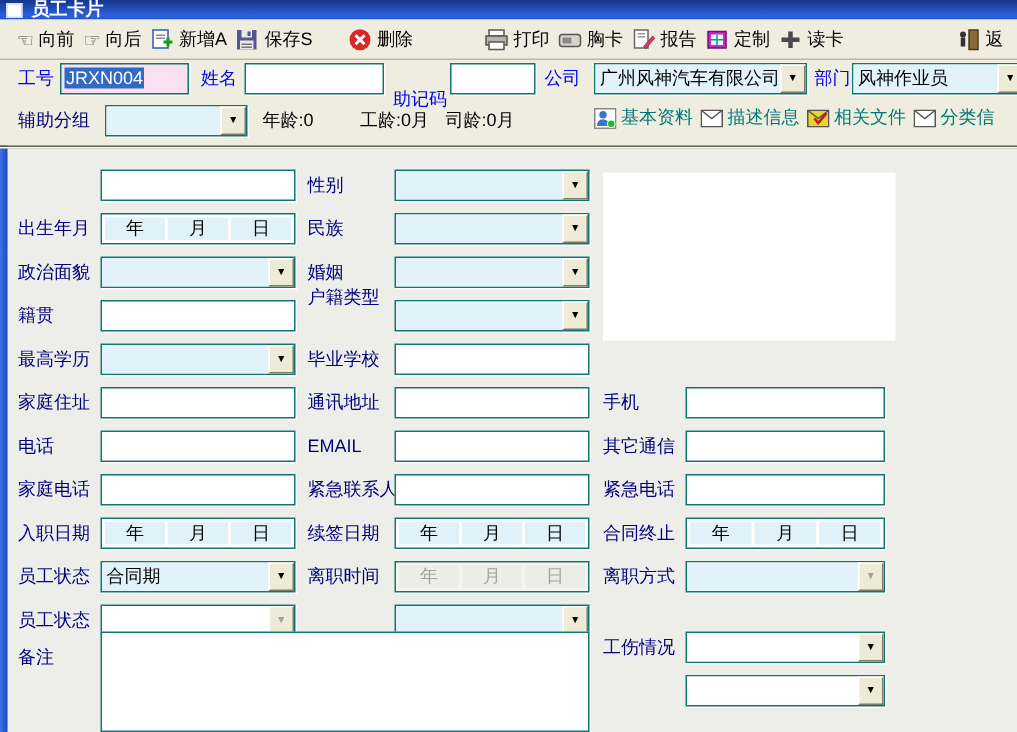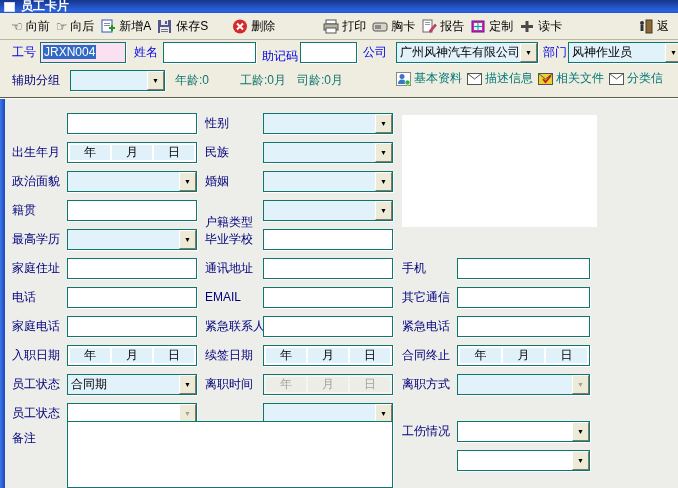--- a/index.html
+++ b/index.html
@@ -20,21 +20,21 @@
   .tb-btn { display:flex; align-items:center; gap:3px; padding:2px 3px; white-space:nowrap; cursor:default; }
   .tb-glyph { font-size:13px; line-height:13px; color:#444; }
   .tb-ico { width:16px; height:15px; display:inline-block; }
 
   
   #headerpanel { position:absolute; left:0; top:40px; width:678px; height:57px; background:#EFEDE0; }
   #header-divider { position:absolute; left:0; top:97px; width:678px; height:2px; background:#5C5D53; border-bottom:1px solid #FCFCF7; }
   .lbl { position:absolute; height:21px; line-height:21px; white-space:nowrap; }
   .lbl.blue { color:#0000E8;text-align:center; }
   .lbl.navy { color:#00007D; }
-  .lbl.red  { color:#0f766e; }
+  .lbl.red  { color:#000000; }
 
   
   .fld, .dd, .datefield { position:absolute; height:21px; border:1px solid #0f766e; background:#fff;
     box-shadow:1px 1px 0 #FFFFFF; font-size:12px; }
   input.fld { padding:0 3px; outline:none; }
   .fld.pink { background:#FBE0F1; line-height:19px; padding:0 2px; }
   .sel { background:#316AC5; color:#fff; padding:0 1px; }
 
   .dd { display:flex; }
   .dd-val { flex:1; line-height:19px; padding-left:3px; overflow:hidden; white-space:nowrap; background:#E2F2FB; }
@@ -159,21 +159,21 @@
     </div>
   </div>
 
   <div id="headerpanel">
     <span class="lbl blue" style="left:12px;top:2px">工号</span>
     <div class="fld pink" style="left:40px;top:2px;width:86px">
       <span class="sel">JRXN004</span>
     </div>
     <span class="lbl blue" style="left:134px;top:2px">姓名</span>
     <input class="fld" style="left: 163px; top: 2px; width: 93px;" value="">
-    <span class="lbl blue" style="left:262px;top:6px">助记码</span>
+    <span class="lbl blue" style="left:262px;top:16px">助记码</span>
     <input class="fld" style="left: 300px; top: 2px; width: 57px;" value="">
     <span class="lbl blue" style="left:363px;top:2px">公司</span>
     <div class="dd" style="left:396px;top:2px;width:142px">
       <span class="dd-val">广州风神汽车有限公司</span>
       <span class="dd-btn">▼</span>
     </div>
     <span class="lbl blue" style="left:543px;top:2px">部门</span>
     <div class="dd" style="left:568px;top:2px;width:115px">
       <span class="dd-val">风神作业员</span>
       <span class="dd-btn">▼</span>
@@ -252,21 +252,21 @@
       <span class="dd-btn">▼</span>
   </div>
   <span class="lbl navy" style="left:205px;top:171px">婚姻</span>
   <div class="dd" style="left:263px;top:171px;width:130px">
     <span class="dd-val"></span>
       <span class="dd-btn">▼</span>
   </div>
 
   <span class="lbl navy" style="left:12px;top:200px">籍贯</span>
   <input class="fld" style="left: 67px; top: 200px; width: 130px;">
-  <span class="lbl navy" style="left:205px;top:212px">户籍类型</span>
+  <span class="lbl navy" style="left:205px;top:188px">户籍类型</span>
   <div class="dd" style="left:263px;top:200px;width:130px">
     <span class="dd-val"></span>
       <span class="dd-btn">▼</span>
   </div>
 
   <span class="lbl navy" style="left:12px;top:229px">最高学历</span>
   <div class="dd" style="left:67px;top:229px;width:130px">
     <span class="dd-val"></span>
       <span class="dd-btn">▼</span>
   </div>

